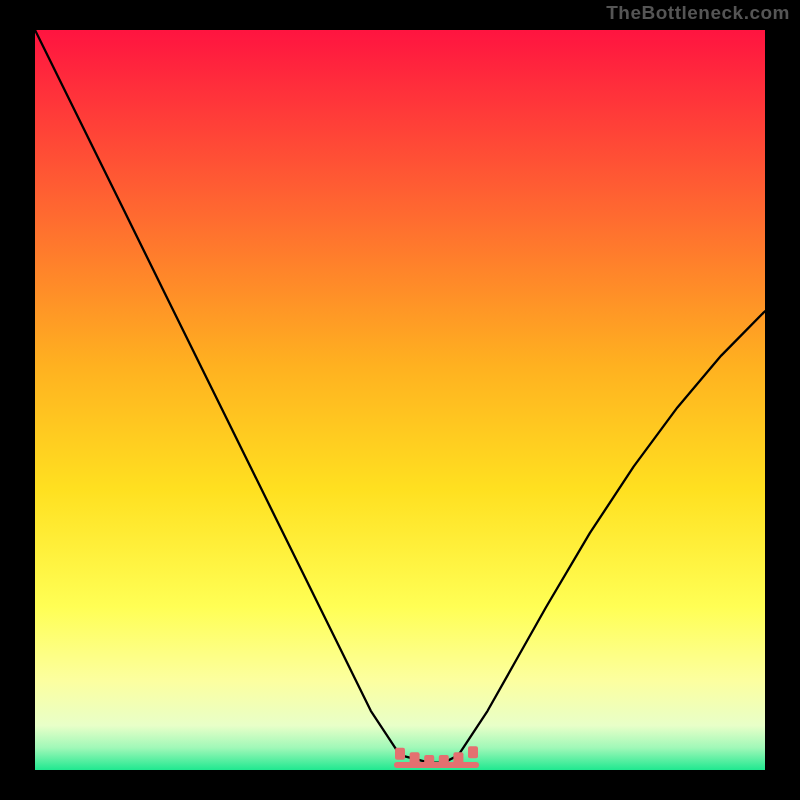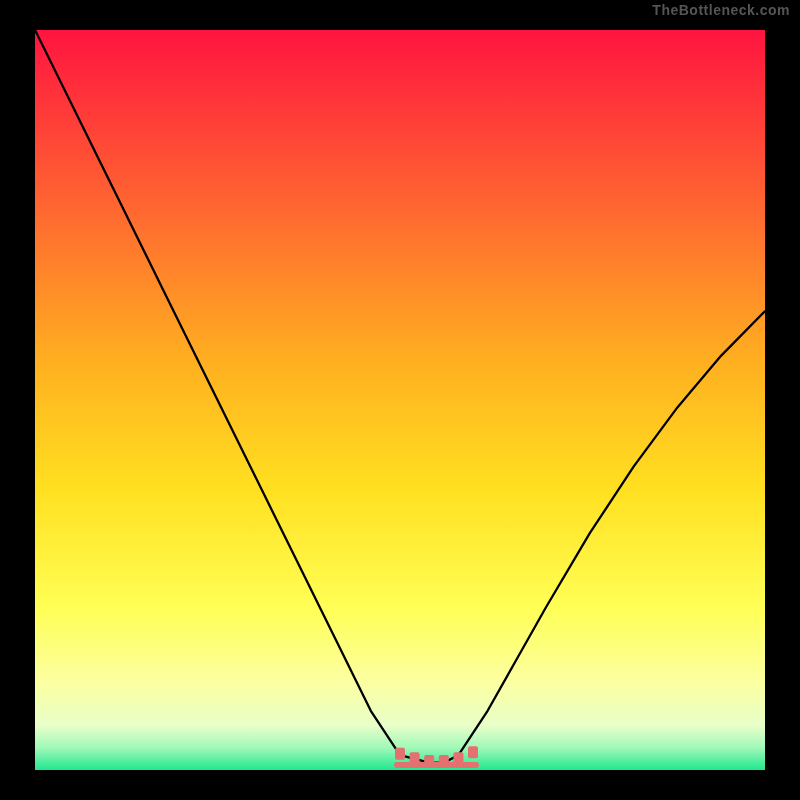--- a/index.html
+++ b/index.html
@@ -15,21 +15,21 @@
     position: relative;
     width: 800px;
     height: 800px;
     background: #000;
   }
   .watermark {
     position: absolute;
     top: 2px;
     right: 10px;
     color: #555;
-    font-size: 14px;
+    font-size: 19px;
     font-weight: 600;
     letter-spacing: 0.5px;
     z-index: 20;
     user-select: none;
   }
   .plot-area {
     position: absolute;
     left: 35px;
     top: 30px;
     width: 730px;

